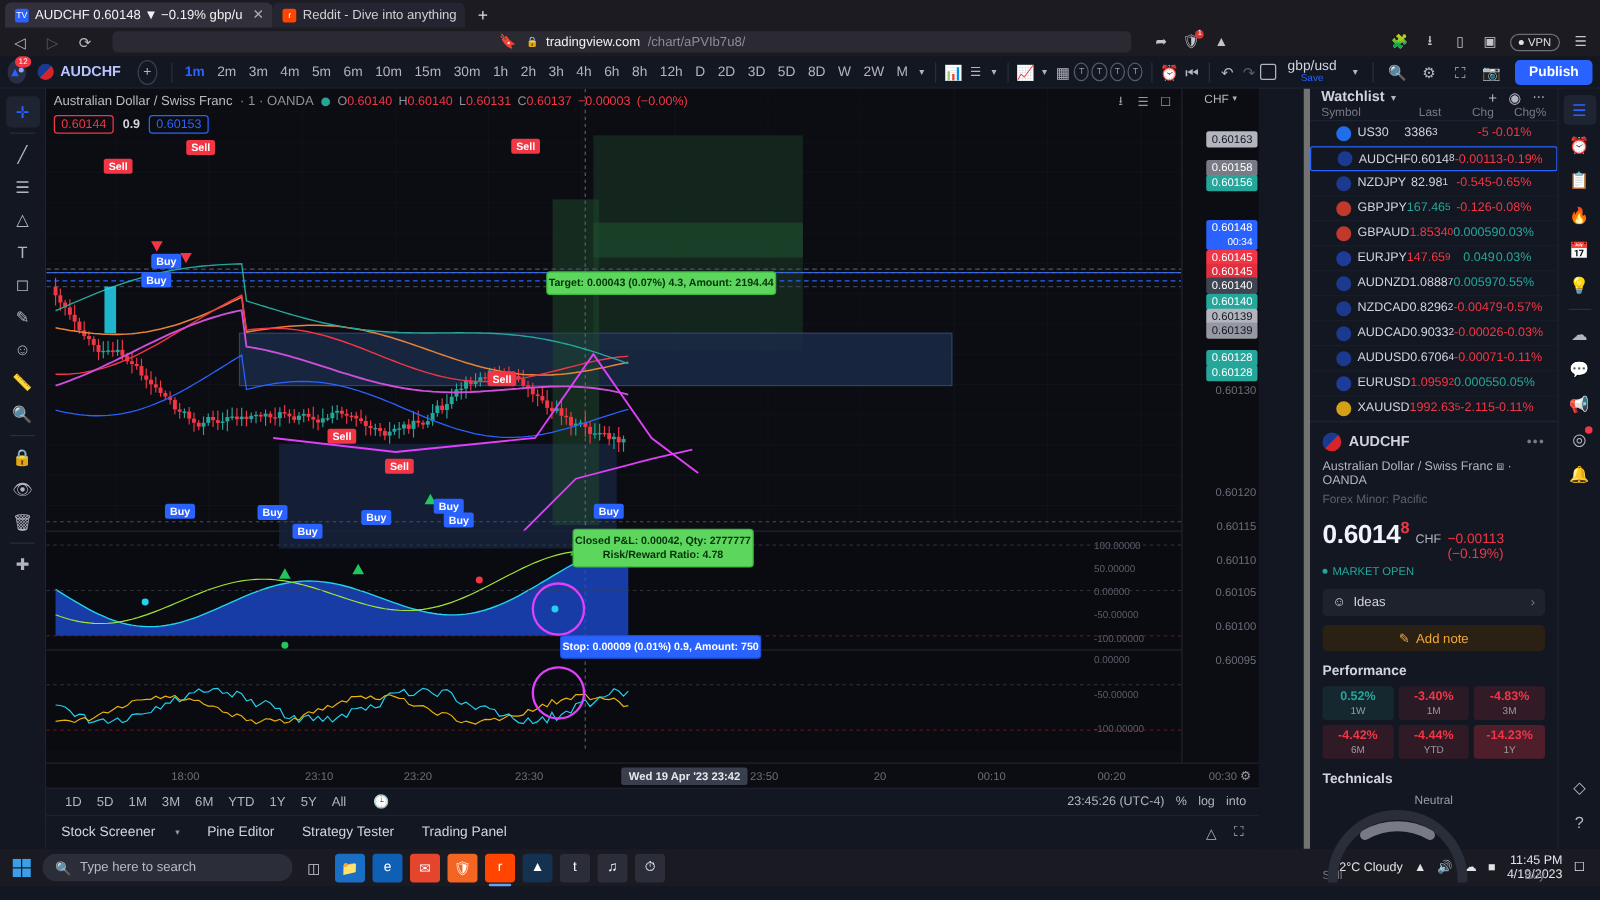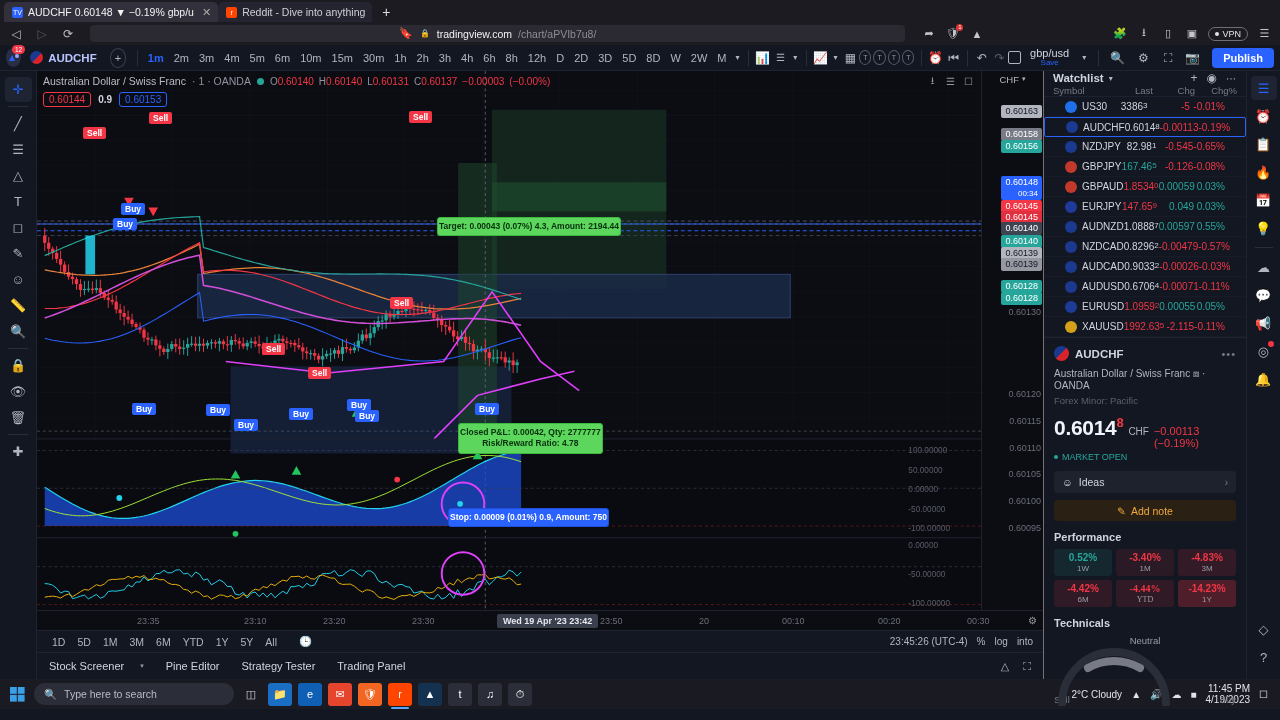--- a/index.html
+++ b/index.html
@@ -144,22 +144,22 @@
   .rb { font-size:10.5px; color:#b2b5be; padding:2px 5px; border-radius:3px; }
   #range-right { margin-left:auto; display:flex; align-items:center; gap:9px; }
   .rr { font-size:10px; color:#b2b5be; }
   #bottom-bar { height:27px; background:#131722; border-top:1px solid #1f2330;
                 display:flex; align-items:center; padding:0 12px; gap:22px; }
   .bb { font-size:11px; color:#d1d4dc; display:flex; align-items:center; gap:16px; }
   #bb-right { margin-left:auto; display:flex; align-items:center; gap:14px;
               color:#b2b5be; font-size:11px; }
 
   
-  #right-panel { width:203px; background:#131722; border-left:1px solid #737373;
-                 display:flex; flex-direction:column; }
+  #right-panel { width:203px; background:#131722; border-left:5px solid #737373;
+                 display:flex; flex-direction:column;margin-left:36px; }
   #wl-head { height:22px; display:flex; align-items:center; padding:0 9px; gap:5px; }
   #wl-head .t { font-size:11.5px; color:#d1d4dc; font-weight:bold; }
   #wl-head .car { font-size:8px; color:#b2b5be; }
   #wl-head .sp { margin-left:auto; display:flex; gap:9px; align-items:center;
                  color:#b2b5be; font-size:12px; }
   #wl-cols { height:17px; display:flex; align-items:center; padding:0 9px;
              font-size:9.5px; color:#787b86; border-bottom:1px solid #1c2030; }
   .c-sym { flex:1; } .c-num { width:42px; text-align:right; }
   .wl-row { height:20px; display:flex; align-items:center; padding:0 21px;
             font-size:10px; border-bottom:1px solid #181c28; }
@@ -790,21 +790,21 @@
             <div class="ps-lbl" style="top: 164px; background: rgb(38, 166, 154); color: rgb(255, 255, 255);">0.60140</div>
             <div class="ps-lbl" style="top: 176px; background: rgb(178, 181, 190); color: rgb(19, 23, 34);">0.60139</div>
             <div class="ps-lbl" style="top: 187px; background: rgb(149, 152, 161); color: rgb(19, 23, 34);">0.60139</div>
             <div class="ps-lbl" style="top: 209px; background: rgb(38, 166, 154); color: rgb(255, 255, 255);">0.60128</div>
             <div class="ps-lbl" style="top: 221px; background: rgb(38, 166, 154); color: rgb(255, 255, 255);">0.60128</div>
           </div>
       </div>
     </div>
 
     <div id="time-axis">
-        <span class="ta-tick" style="left: 100px;">23:35</span>
+        <span class="ta-tick" style="left: 100px;">18:00</span>
         <span class="ta-tick" style="left: 207px;">23:10</span>
         <span class="ta-tick" style="left: 286px;">23:20</span>
         <span class="ta-tick" style="left: 375px;">23:30</span>
         <span class="ta-tick" style="left: 563px;">23:50</span>
         <span class="ta-tick" style="left: 662px;">20</span>
         <span class="ta-tick" style="left: 745px;">00:10</span>
         <span class="ta-tick" style="left: 841px;">00:20</span>
         <span class="ta-tick" style="left: 930px;">00:30</span>
         <span class="ta-cur" style="left: 460px; text-align: right;">Wed 19 Apr '23   23:42</span>
         <span style="position: absolute; right: 6px; top: 4px; font-size: 10px; color: rgb(149, 152, 161);">⚙</span>
@@ -993,21 +993,21 @@
             <span class="k">1M</span>
           </div>
           <div class="pcell" style="background: rgba(242, 54, 69, 0.14);">
             <span class="v" style="color:#f23645">-4.83%</span>
             <span class="k">3M</span>
           </div>
           <div class="pcell" style="background: rgba(242, 54, 69, 0.133);">
             <span class="v" style="color:#f23645">-4.42%</span>
             <span class="k">6M</span>
           </div>
-          <div class="pcell" style="background: rgba(242, 54, 69, 0.133); font-family: Liberation Serif, serif;">
+          <div class="pcell" style="background: rgba(242, 54, 69, 0.133);">
             <span class="v" style="color:#f23645">-4.44%</span>
             <span class="k">YTD</span>
           </div>
           <div class="pcell" style="background: rgba(242, 54, 69, 0.263);">
             <span class="v" style="color:#f23645">-14.23%</span>
             <span class="k">1Y</span>
           </div>
         </div>
     </div>
 

